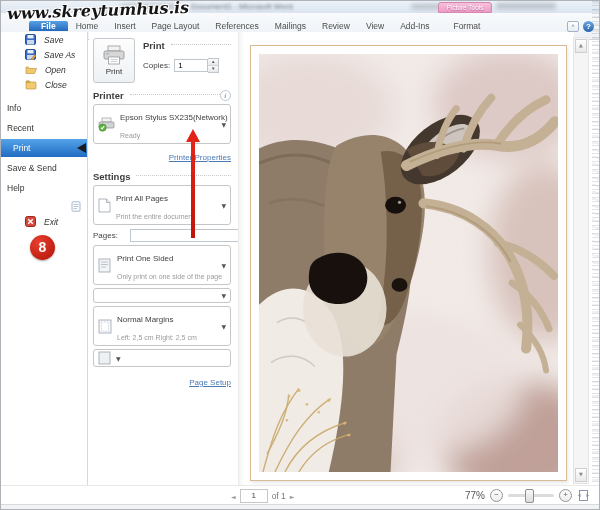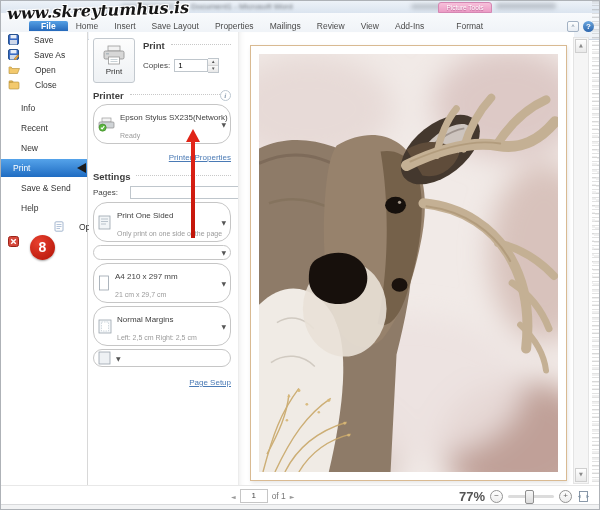--- a/index.html
+++ b/index.html
@@ -14,36 +14,36 @@
   .sm3{left:120px;top:3px;width:55px;height:5px;}
   .pt-tab{position:absolute;left:437px;top:1px;width:54px;height:11px;border-radius:3px 3px 0 0;
           background:linear-gradient(#f7c0da,#eb9cc5);border:1px solid #d587b3;box-sizing:border-box;
           color:#fff;font-size:6.5px;text-align:center;line-height:9px;text-shadow:0 1px 1px #b95f93;}
   
   .tabrow{position:absolute;left:0;top:12px;right:0;height:27px;background:linear-gradient(#f8fafc,#edf1f6);
           border-bottom:1px solid #ccd5e1;display:flex;align-items:center;box-sizing:border-box;}
   .tab{font-size:8.5px;color:#4b4b4b;padding:0 8px;display:flex;align-items:center;}
   .tab-file{background:linear-gradient(#55a0e4,#2569bb);color:#fff;font-weight:bold;border-radius:2px 2px 0 0;
             margin-left:28px;padding:0 12px;}
-  .tab-format{margin-left:16px;}
+  .tab-format{margin-left:8px;}
   .ribbon-right{margin-left:auto;display:flex;align-items:center;gap:4px;padding-right:5px;}
   .min-box{width:10px;height:9px;border:1px solid #a3b2c4;border-radius:2px;background:linear-gradient(#fdfefe,#e8edf3);
            color:#6d7f94;font-size:6px;line-height:8px;text-align:center;}
   .help-circle{width:11px;height:11px;border-radius:50%;background:linear-gradient(#6aa7e0,#2d66ad);
            color:#fff;font-size:8px;font-weight:bold;text-align:center;line-height:11px;}
   
   .watermark{position:absolute;left:6px;top:0px;font-family:"DejaVu Serif",serif;font-style:italic;font-weight:700;
        font-size:16px;color:#151515;transform:rotate(-2deg);z-index:60;
        text-shadow:0 0 2px #fff,1px 1px 0 #fff,-1px -1px 0 #fff,1px -1px 0 #fff,-1px 1px 0 #fff;}
   
   .sidebar{position:absolute;left:0;top:31px;width:87px;bottom:23px;background:#fff;border-right:1px solid #d8d8d8;box-sizing:border-box;}
-  .f-item{height:15px;display:flex;align-items:center;gap:15px;padding-left:7px;font-size:8.5px;color:#333;}
+  .f-item{height:15px;display:flex;align-items:center;gap:8px;padding-left:24px;font-size:8.5px;color:#333;font-style:italic;}
   .f-item svg{flex:0 0 auto;}
   .nav{margin-top:6px;}
-  .n-item{height:20px;display:flex;align-items:center;padding-left:20px;font-size:8.5px;color:#333;}
+  .n-item{height:20px;display:flex;align-items:center;padding-left:6px;font-size:8.5px;color:#333;}
   .n-sel{position:relative;height:18px;margin:1px 0;background:linear-gradient(#55a3ea,#1f6cc2);color:#fff;
          padding-left:12px;display:flex;align-items:center;font-size:8.5px;}
   .cursor-arrow{position:absolute;right:1px;top:4px;width:0;height:0;border-top:5px solid transparent;
          border-bottom:5px solid transparent;border-right:9px solid #1c1c1c;}
   .badge8{position:absolute;left:29px;top:234px;width:25px;height:25px;border-radius:50%;
           background:radial-gradient(circle at 35% 30%,#e8402f,#b01205);color:#fff;font-size:14px;font-weight:bold;
           text-align:center;line-height:25px;box-shadow:0 1px 2px rgba(0,0,0,.35);z-index:50;}
   
   .panel{position:absolute;left:88px;top:31px;width:149px;bottom:23px;background:#fff;box-sizing:border-box;
          padding:6px 7px 0 4px;}
@@ -55,21 +55,21 @@
   .sec-head{display:flex;align-items:center;font-size:9.5px;font-weight:600;color:#3d3d3d;}
   .sec-head .dots{flex:1;border-bottom:1px dotted #c8c8c8;margin:0 0 2px 6px;}
   .copies{display:flex;align-items:center;gap:4px;margin-top:7px;font-size:8px;color:#444;}
   .copies input{width:34px;height:13px;border:1px solid #bfc6cc;font-size:8px;padding:0 3px;box-sizing:border-box;
        font-family:"Liberation Sans",sans-serif;}
   .spin{display:flex;flex-direction:column;border:1px solid #bfc6cc;border-left:none;margin-left:-4px;}
   .spin i{width:10px;height:6px;font-style:normal;font-size:4.5px;line-height:6px;text-align:center;color:#555;
        background:linear-gradient(#fafafa,#e8e8e8);}
   .spin i+i{border-top:1px solid #d5d5d5;}
   .mt{margin-top:7px;}
-  .dd{margin-top:3px;border:1px solid #c6c6c6;border-radius:14px;background:#fff;display:flex;align-items:center;
+  .dd{margin-top:3px;border:1px solid #c6c6c6;border-radius:3px;background:#fff;display:flex;align-items:center;
       min-height:22px;padding:1px 4px 1px 4px;box-sizing:border-box;gap:5px;}
   .dd .txt{flex:1;min-width:0;}
   .dd .l1{font-size:8px;color:#3f3f3f;line-height:9px;white-space:nowrap;}
   .dd .l2{font-size:7px;color:#9b9b9b;line-height:8px;white-space:nowrap;}
   .dd .car{font-size:6px;color:#555;font-family:"DejaVu Sans",sans-serif;}
   .dd-empty{min-height:15px;}
   .pages-row{display:flex;align-items:center;gap:12px;margin-top:4px;font-size:8px;color:#444;}
   .pages-row input{flex:1;height:13px;border:1px solid #bfc6cc;font-size:8px;padding:0 3px;box-sizing:border-box;
       font-family:"Liberation Sans",sans-serif;}
   .icirc{width:9px;height:9px;border-radius:50%;border:1px solid #bcc7d1;color:#93a5b6;font-size:6px;line-height:9px;
@@ -94,21 +94,21 @@
   .sc-up{top:1px;} .sc-dn{bottom:1px;}
   .edge-noise{position:absolute;right:0;top:0;width:7px;height:100%;opacity:.65;
       background:repeating-linear-gradient(178deg,rgba(110,110,110,.30) 0 1px,transparent 1px 4px),
                  repeating-linear-gradient(4deg,rgba(150,150,150,.22) 0 2px,transparent 2px 7px);}
   
   .statusbar{position:absolute;left:0;right:0;bottom:4px;height:19px;background:#fff;border-top:1px solid #e8e8e8;}
   .pg-nav{position:absolute;left:230px;top:3px;display:flex;align-items:center;gap:4px;font-size:8.5px;color:#777;}
   .pg-nav .arr{font-family:"DejaVu Sans",sans-serif;font-size:6px;color:#9a9a9a;}
   .pg-box{width:26px;height:12px;border:1px solid #c6c6c6;font-size:8px;color:#444;text-align:center;line-height:12px;background:#fff;}
   .zoomctl{position:absolute;right:9px;top:3px;display:flex;align-items:center;gap:5px;}
-  .zpct{font-size:13px;color:#555;font-weight:bold;}
+  .zpct{font-size:10px;color:#555;}
   .zbtn{width:11px;height:11px;border-radius:50%;border:1px solid #949494;color:#666;font-size:8px;line-height:10px;
       text-align:center;background:linear-gradient(#fefefe,#ededed);}
   .ztrack{position:relative;width:46px;height:3px;background:#dcdcdc;border-radius:2px;}
   .zthumb{position:absolute;left:17px;top:-5px;width:7px;height:12px;border:1px solid #8f8f8f;border-radius:2px;
       background:linear-gradient(#f8f8f8,#dcdcdc);}
   .fit-icon{width:13px;height:13px;}
   .bottom-strip{position:absolute;left:0;right:0;bottom:0;height:4px;background:#f2f3f4;border-top:1px solid #d9dadc;}
 </style>
 </head>
 <body>
@@ -120,22 +120,22 @@
     <div class="smudge sm1"></div>
     <div class="smudge sm2"></div>
     <div class="smudge sm3"></div>
     <div class="pt-tab">Picture Tools</div>
   </div>
 
   <div class="tabrow">
     <div class="tab tab-file">File</div>
     <div class="tab">Home</div>
     <div class="tab">Insert</div>
-    <div class="tab">Save Layout</div>
-    <div class="tab">Properties</div>
+    <div class="tab">Page Layout</div>
+    <div class="tab">References</div>
     <div class="tab">Mailings</div>
     <div class="tab">Review</div>
     <div class="tab">View</div>
     <div class="tab">Add-Ins</div>
     <div class="tab tab-format">Format</div>
     <div class="ribbon-right">
       <div class="min-box">˄</div>
       <div class="help-circle">?</div>
     </div>
   </div>
@@ -173,23 +173,20 @@
           <path d="M1,3.6 L1,2.4 Q1,1.8 1.7,1.8 L4.3,1.8 L5.2,3 Z" fill="#e0b354" stroke="#b08b33" stroke-width="0.5"></path>
         </svg>
       <span>Close</span>
     </div>
     <div class="nav">
       <div class="n-item">
           <span>Info</span>
         </div>
       <div class="n-item">
           <span>Recent</span>
-        </div>
-      <div class="n-item">
-          <span>New</span>
         </div>
       <div class="n-sel">
         <span>Print</span>
         <span class="cursor-arrow"></span>
       </div>
       <div class="n-item">
           <span>Save &amp; Send</span>
         </div>
       <div class="n-item">
           <span>Help</span>
@@ -262,20 +259,31 @@
       </span>
       <span class="car">▼</span>
     </div>
     <div class="linkline"><span class="blink">Printer Properties</span></div>
 
     <div class="sec-head mt">
       <span>Settings</span>
         <span class="dots"></span>
     </div>
 
+    <div class="dd">
+      <svg width="13" height="15" viewBox="0 0 13 15">
+          <path d="M1,1 L8.5,1 L12,4.5 L12,14 L1,14 Z" fill="#fff" stroke="#9aa4ad" stroke-width="0.8"></path>
+          <path d="M8.5,1 L8.5,4.5 L12,4.5" fill="#e8edf1" stroke="#9aa4ad" stroke-width="0.8"></path>
+        </svg>
+      <span class="txt">
+        <span class="l1">Print All Pages</span><br>
+        <span class="l2">Print the entire document</span>
+      </span>
+      <span class="car">▼</span>
+    </div>
 
     <div class="pages-row">
       <span>Pages:</span>
       <input value="" style="">
       <span class="icirc">i</span>
     </div>
 
     <div class="dd">
       <svg width="14" height="15" viewBox="0 0 14 15">
           <rect x="1" y="1" width="11" height="13" fill="#f2f5f7" stroke="#9aa4ad" stroke-width="0.8"></rect>
@@ -291,30 +299,20 @@
     </div>
 
 
     <div class="dd dd-empty">
       <span class="txt">
         <span class="l1"></span>
       </span>
       <span class="car">▼</span>
     </div>
 
-    <div class="dd">
-      <svg width="12" height="16" viewBox="0 0 12 16">
-          <rect x="1.5" y="1" width="9" height="14" fill="#fff" stroke="#9aa4ad" stroke-width="0.8"></rect>
-        </svg>
-      <span class="txt">
-        <span class="l1">A4 210 x 297 mm</span><br>
-        <span class="l2">21 cm x 29,7 cm</span>
-      </span>
-      <span class="car">▼</span>
-    </div>
 
     <div class="dd">
       <svg width="14" height="15" viewBox="0 0 14 15">
           <rect x="1" y="1" width="12" height="13" fill="#f6f8fa" stroke="#9aa4ad" stroke-width="0.8"></rect>
           <rect x="3.5" y="3" width="7" height="9" fill="#fff" stroke="#c2cbd2" stroke-width="0.7" stroke-dasharray="1.5 1"></rect>
         </svg>
       <span class="txt">
         <span class="l1">Normal Margins</span><br>
         <span class="l2">Left:  2,5 cm   Right:  2,5 cm</span>
       </span>

